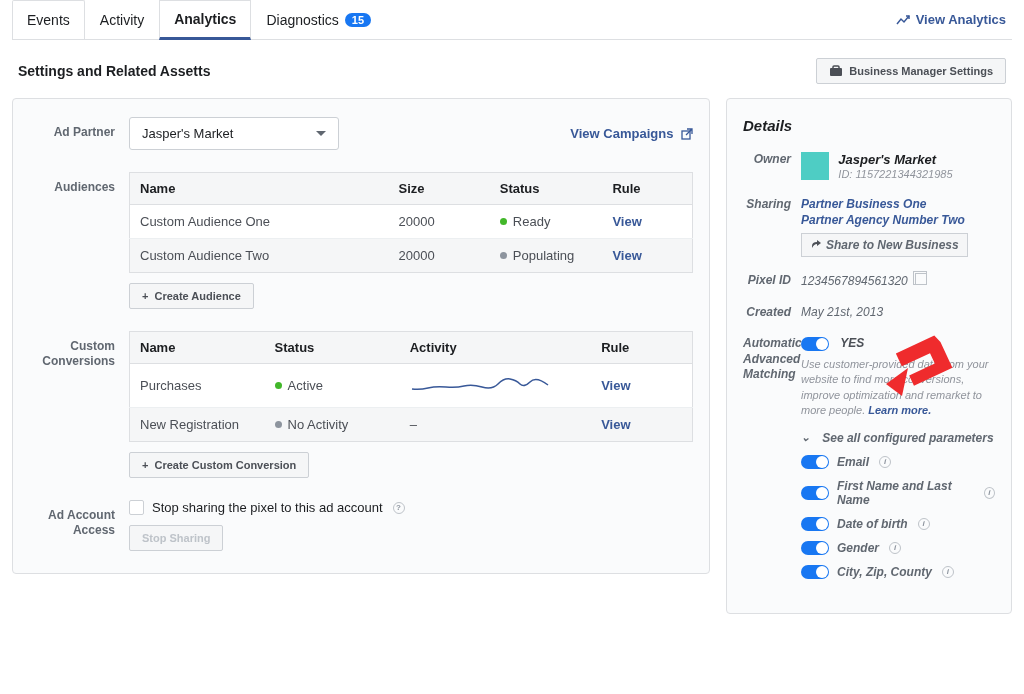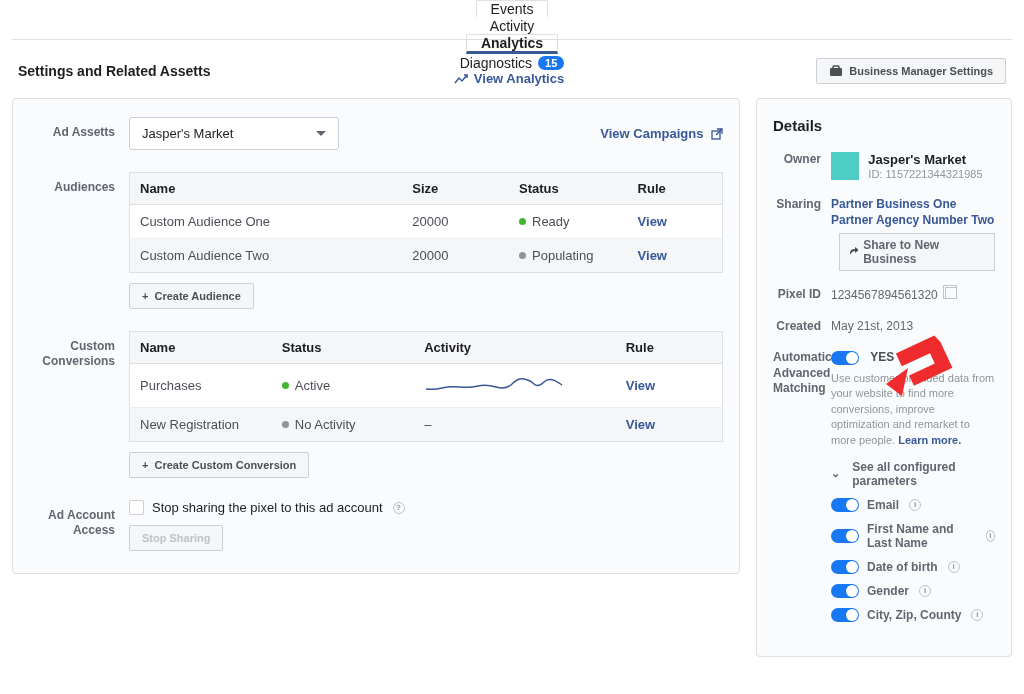--- a/index.html
+++ b/index.html
@@ -1,37 +1,37 @@
 <!DOCTYPE html>
 <html><head>
 <meta charset="utf-8">
 <style>
 * { box-sizing: border-box; margin: 0; padding: 0; }
 body { font-family: Helvetica, Arial, sans-serif; font-size: 13px; color: #1c1e21; background: #fff; width: 1024px; }
 .page { padding: 0 12px 20px; }
 
 
-.tabbar { display: flex; align-items: center; border-bottom: 1px solid #dddfe2; height: 40px; flex-direction: column; }
+.tabbar { display: flex; align-items: center; border-bottom: 1px solid #dddfe2; height: 40px; }
 .tabbar .tab { padding: 0 14px; height: 40px; display: flex; align-items: center; font-size: 14px; color: #1c1e21; border: 1px solid transparent; border-bottom: none; cursor: pointer; }
 .tabbar .tab.boxed { border: 1px solid #dddfe2; border-bottom: none; border-radius: 2px 2px 0 0; }
 .tabbar .tab.active { font-weight: 700; border: 1px solid #dddfe2; border-bottom: 3px solid #385898; }
 .tabbar .badge { background: #1877f2; color: #fff; font-size: 11px; font-weight: 700; border-radius: 10px; padding: 1px 7px; margin-left: 6px; }
 .tabbar .spacer { flex: 1; }
 .analytics-link { color: #385898; font-weight: 600; font-size: 13px; display: flex; align-items: center; gap: 6px; padding-right: 6px; cursor: pointer; }
 
 
 .section-head { display: flex; align-items: center; justify-content: space-between; margin: 18px 6px 14px; }
 .section-title { font-size: 14px; font-weight: 700; color: #1c1e21; }
 .btn { border: 1px solid #ccd0d5; background: #f5f6f7; padding: 6px 12px; border-radius: 2px; font-size: 11px; font-weight: 600; color: #4b4f56; display: inline-flex; align-items: center; gap: 6px; cursor: pointer; }
 .btn.disabled { color: #bec3c9; cursor: default; }
 
 
 .cols { display: flex; gap: 16px; }
 .left { flex: 1; }
-.right { width: 256px; }
+.right { width: 286px; font-style: italic; }
 
 .panel { border: 1px solid #dddfe2; border-radius: 4px; background: #fafbfc; padding: 18px 16px; }
 
 .formrow { display: flex; align-items: flex-start; margin-bottom: 22px; }
 .formrow .label { width: 100px; text-align: right; font-size: 12px; font-weight: 700; color: #606770; padding-right: 14px; padding-top: 8px; line-height: 1.25; }
 .formrow .control { flex: 1; }
 
 .select { border: 1px solid #ccd0d5; background: #fff; padding: 8px 12px; width: 210px; display: flex; align-items: center; justify-content: space-between; border-radius: 3px; cursor: pointer; }
 .caret-down { width: 0; height: 0; border-left: 5px solid transparent; border-right: 5px solid transparent; border-top: 5px solid #606770; }
 
@@ -57,21 +57,21 @@
 
 
 .details-title { font-weight: 700; font-size: 15px; margin-bottom: 18px; color: #1c1e21; }
 .drow { display: flex; margin-bottom: 16px; font-size: 12px; }
 .drow .dlabel { width: 58px; text-align: right; font-weight: 700; color: #606770; padding-right: 10px; line-height: 1.3; }
 .drow .dval { flex: 1; color: #606770; }
 .owner-sq { width: 28px; height: 28px; background: #4ecdc4; display: inline-block; vertical-align: top; margin-right: 6px; }
 .owner-name { font-weight: 700; color: #1c1e21; font-size: 13px; }
 .owner-id { color: #90949c; font-size: 11px; }
 .share-link { color: #385898; font-weight: 700; font-size: 12px; display: block; margin-bottom: 2px; cursor: pointer; }
-.small-btn { border: 1px solid #ccd0d5; background: #f5f6f7; padding: 4px 8px; font-size: 12px; font-weight: 600; display: inline-flex; align-items: center; gap: 5px; margin-top: 4px; cursor: pointer; margin-left: 8px; }
+.small-btn { border: 1px solid #ccd0d5; background: #f5f6f7; padding: 4px 8px; font-size: 12px; font-weight: 600; display: inline-flex; align-items: center; gap: 5px; margin-top: 4px; cursor: pointer; }
 .copyicon { width: 12px; height: 12px; border: 1px solid #bec3c9; display: inline-block; position: relative; margin-left: 4px; }
 .copyicon::after { content: ''; position: absolute; top: -3px; left: -3px; width: 12px; height: 12px; border: 1px solid #bec3c9; }
 
 .toggle { width: 28px; height: 14px; background: #1877f2; border-radius: 8px; position: relative; display: inline-block; vertical-align: middle; cursor: pointer; }
 .toggle::after { content: ''; position: absolute; right: 1px; top: 1px; width: 12px; height: 12px; background: #fff; border-radius: 50%; }
 .yes { font-weight: 700; font-size: 12px; color: #4b4f56; margin-left: 8px; }
 .desc { font-size: 11px; color: #90949c; line-height: 1.4; margin-top: 6px; }
 .desc .link { font-size: 11px; }
 .param-row { display: flex; align-items: center; gap: 8px; margin: 10px 0 0 0; font-size: 12px; color: #606770; font-weight: 600; }
 .param-row .toggle { flex-shrink: 0; }
@@ -116,21 +116,21 @@
       <span>Business Manager Settings</span>
     </div>
   </div>
 
   <div class="cols">
 
     <div class="left">
       <div class="panel">
 
         <div class="formrow">
-          <div class="label">Ad Assetts</div>
+          <div class="label">Ad Partner</div>
           <div class="control toprow">
             <div class="select">
               <span>Jasper's Market</span>
               <span class="caret-down"></span>
             </div>
             <div class="link">
               <span>View Campaigns</span>
               <svg width="12" height="12">
                   <rect x="1" y="3" width="8" height="8" fill="none" stroke="#385898" stroke-width="1.3"></rect>
                   <path d="M6 1 L11 1 L11 6 M11 1 L5 7" stroke="#385898" stroke-width="1.3" fill="none"></path>

